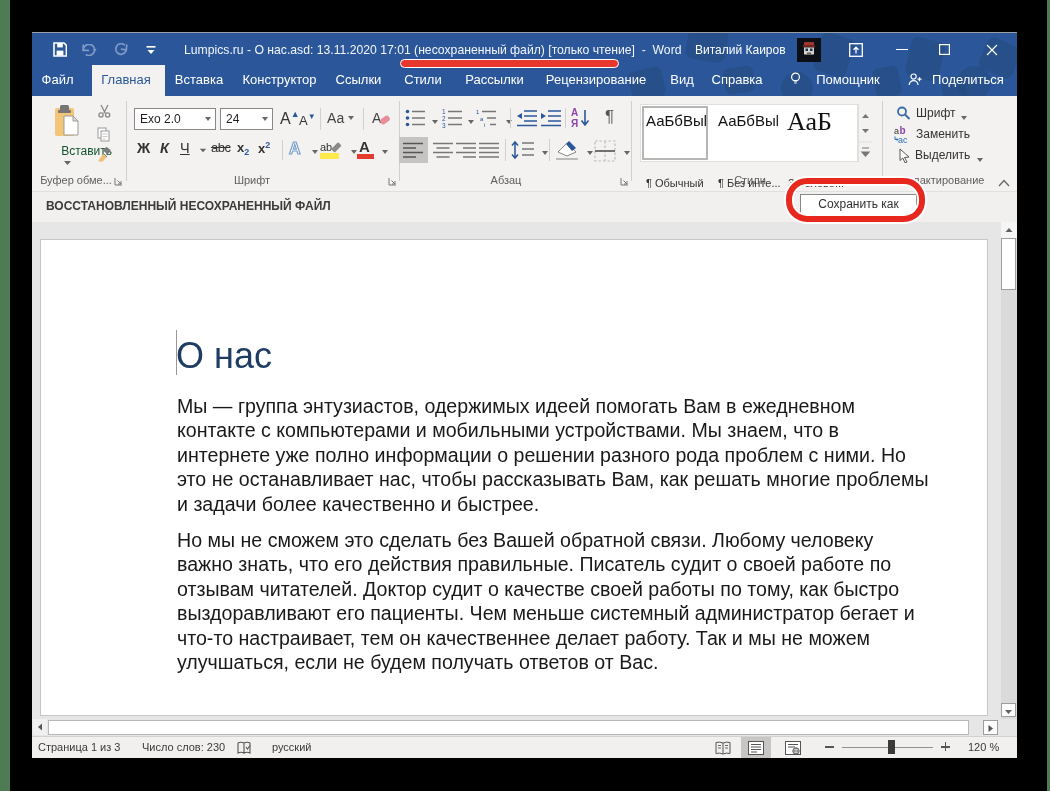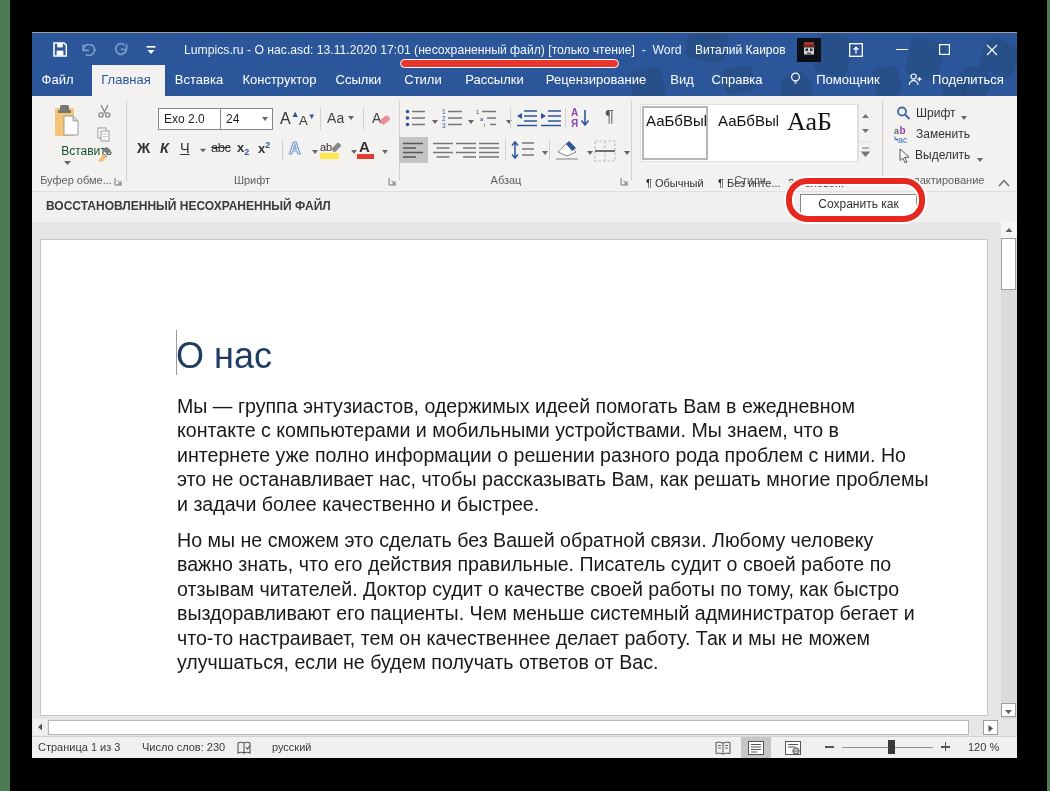--- a/index.html
+++ b/index.html
@@ -166,21 +166,21 @@
       <path d="M2 14 L7 7 L11 10 L6 15 Z" fill="#efc078"></path>
       <path d="M7.5 6.5 l3.5 3.5" stroke="#7a7a7a" stroke-width="1" fill="none"></path>
     </svg>
     <div class="abs glabel" style="left:4px;width:80px;">Буфер обме...</div>
     <svg class="abs" style="left:82px;top:81px;width:9px;height:9px" viewBox="0 0 9 9">
       <path d="M1 1 v7 h7" fill="none" stroke="#777" stroke-width="1"></path>
       <path d="M3.5 3.5 L7 7 M7 7 v-3 M7 7 h-3" stroke="#777" stroke-width="1" fill="none"></path>
     </svg>
     <div class="abs gsep" style="left:94px;"></div>
 
-    <div class="abs combo" style="left:102px;top:12px;width:82px;margin-left:24px;">Exo 2.0<span class="cbarrow"></span></div>
+    <div class="abs combo" style="left:102px;top:12px;width:82px;">Exo 2.0<span class="cbarrow"></span></div>
     <div class="abs combo" style="left:188px;top:12px;width:53px;">24<span class="cbarrow"></span></div>
     <div class="abs" style="left:248px;top:13px;font-size:16px;color:#333;">А<span style="font-size:9px;color:#2b579a;vertical-align:7px;">▲</span></div>
     <div class="abs" style="left:267px;top:16px;font-size:13px;color:#333;">А<span style="font-size:8px;color:#2b579a;vertical-align:6px;">▼</span></div>
     <div class="abs vdiv" style="left:288px;top:12px;height:22px;"></div>
     <div class="abs" style="left:295px;top:14px;font-size:14px;color:#444;">Аа<span class="darr"></span></div>
     <div class="abs vdiv" style="left:331px;top:12px;height:22px;"></div>
     <svg class="abs" style="left:339px;top:13px;width:20px;height:19px" viewBox="0 0 20 19">
       <text x="1" y="14" font-size="14" fill="#444" font-family="Liberation Sans">А</text>
       <rect x="9" y="8" width="10" height="6" rx="2.5" fill="#e88d9a" transform="rotate(-35 14 11)"></rect>
     </svg>

